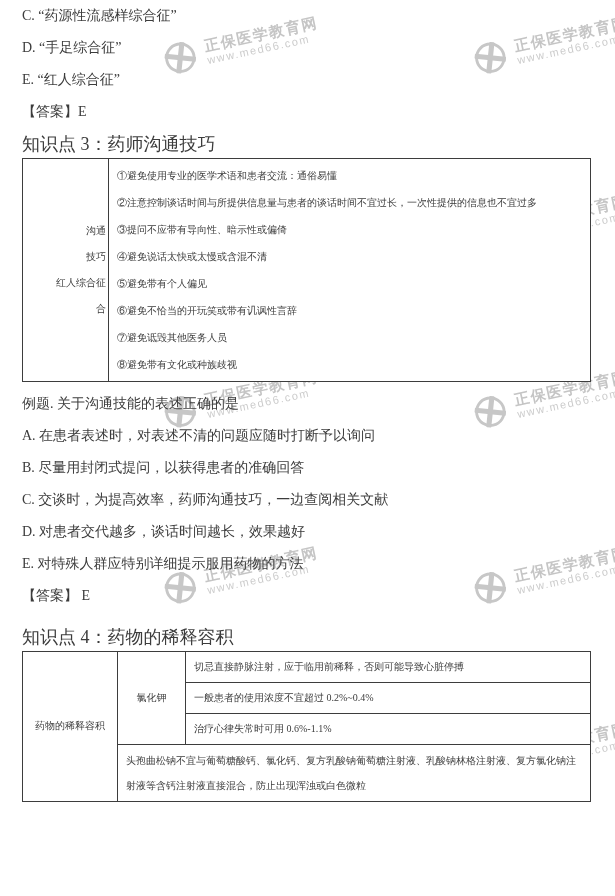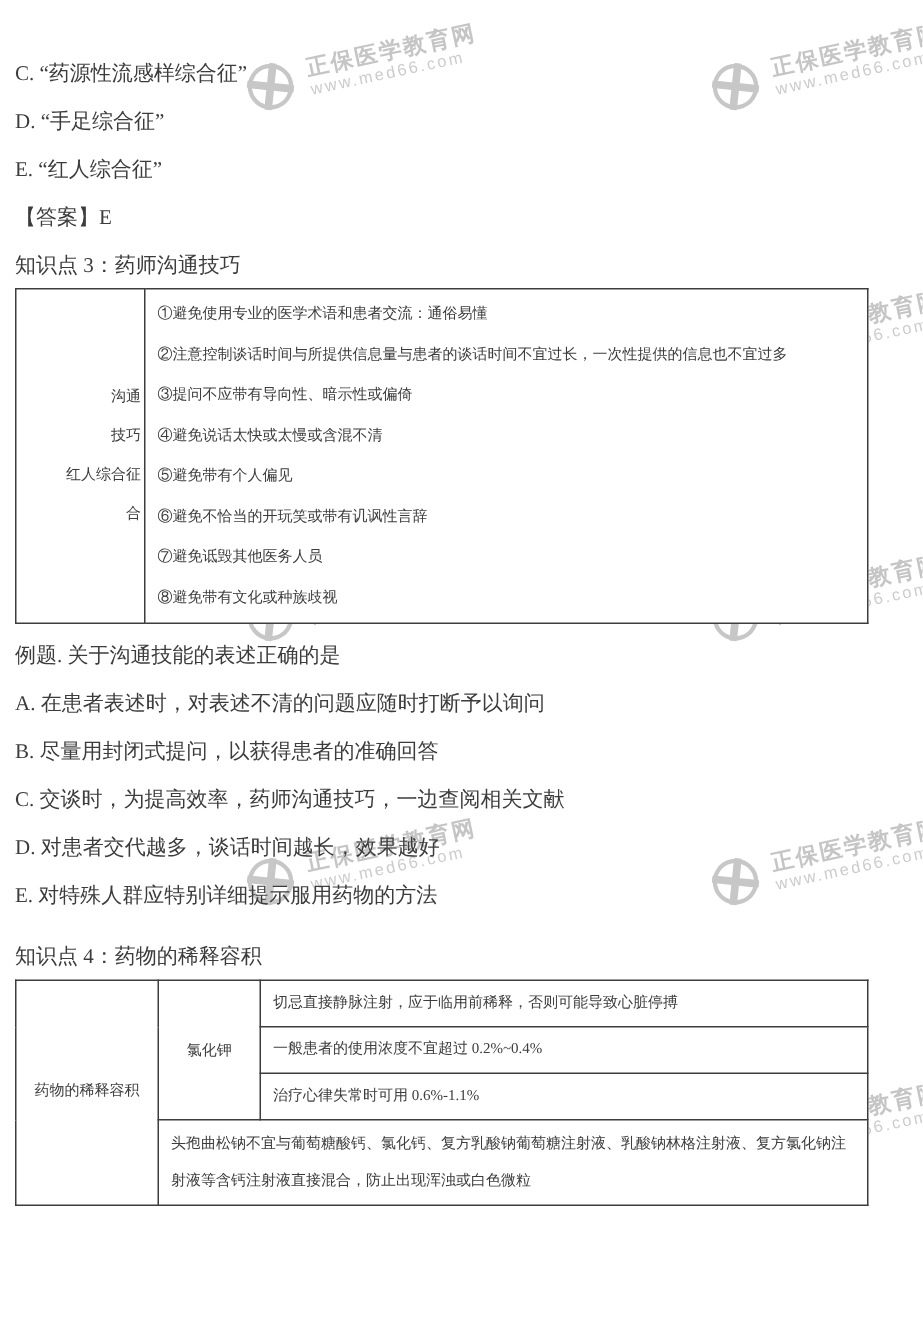--- a/index.html
+++ b/index.html
@@ -43,30 +43,29 @@
   .wm-url {
     font-size: 11px;
     letter-spacing: 1.6px;
     color: #cccccc;
     font-family: "Liberation Sans", "DejaVu Sans", sans-serif;
   }
   
   #content {
     position: relative;
     z-index: 1;
-    padding: 8px 14px 0 10px;
-    margin-top: 34px;
+    padding: 8px 14px 0 22px;
   }
   .line {
     font-size: 14px;
     line-height: 16px;
     margin: 0 0 16px 0;
   }
   .heading {
-    font-size: 14px;
+    font-size: 18px;
     line-height: 16px;
     margin: 0 0 6px 0;
   }
   .heading.kp4 { margin-top: 25px; }
   table {
     border-collapse: collapse;
     background: #ffffff;
     table-layout: fixed;
   }
   td {
@@ -278,20 +277,21 @@
     </tr>
   </tbody>
     </table>
 
   <p class="line">例题. 关于沟通技能的表述正确的是</p>
   <p class="line">A. 在患者表述时，对表述不清的问题应随时打断予以询问</p>
   <p class="line">B. 尽量用封闭式提问，以获得患者的准确回答</p>
   <p class="line">C. 交谈时，为提高效率，药师沟通技巧，一边查阅相关文献</p>
   <p class="line">D. 对患者交代越多，谈话时间越长，效果越好</p>
   <p class="line">E. 对特殊人群应特别详细提示服用药物的方法</p>
+  <p class="line">【答案】 E</p>
 
   <p class="heading kp4">知识点 4：药物的稀释容积</p>
 
   <table id="table-kp4">
     <tbody>
         <tr>
       <td class="rowhead" rowspan="4">药物的稀释容积</td>
       <td class="drug-cell" rowspan="3">氯化钾</td>
       <td class="detail-cell">切忌直接静脉注射，应于临用前稀释，否则可能导致心脏停搏</td>
     </tr>

